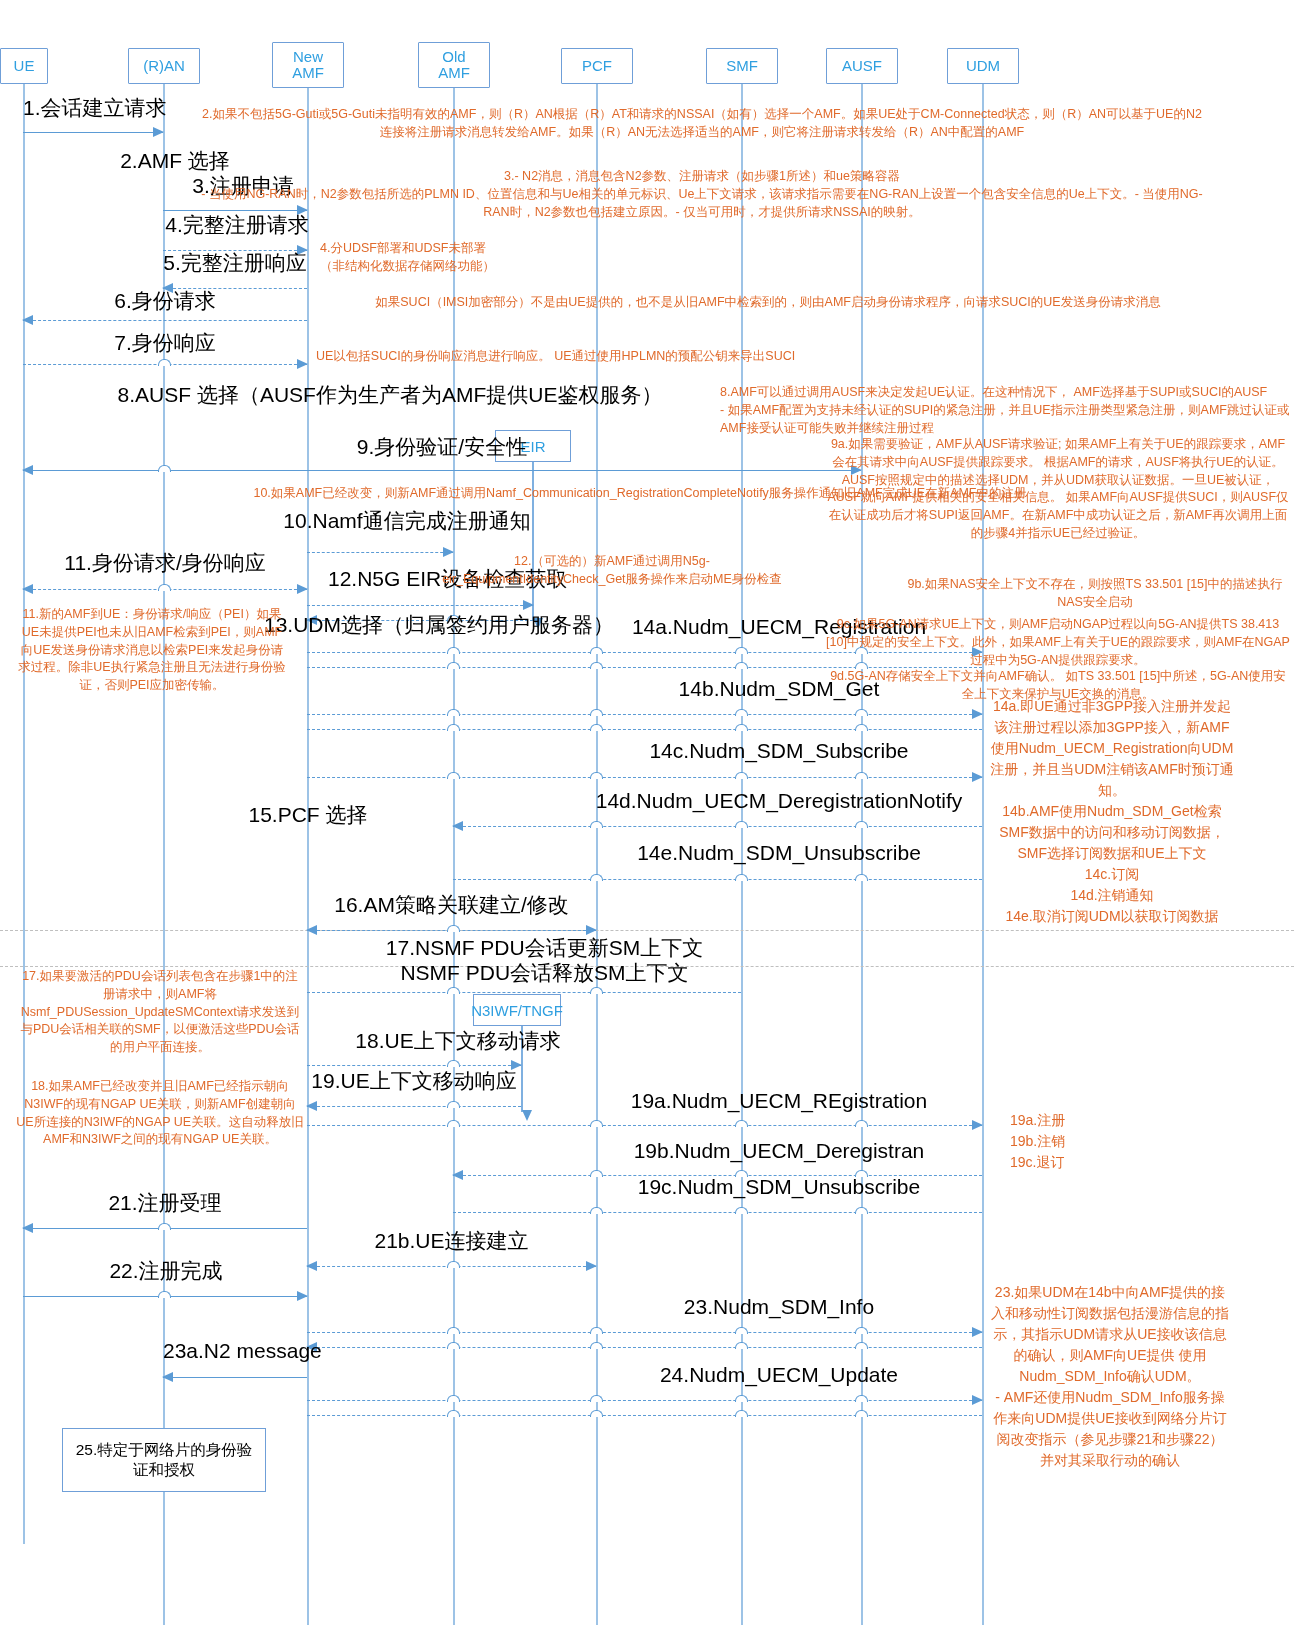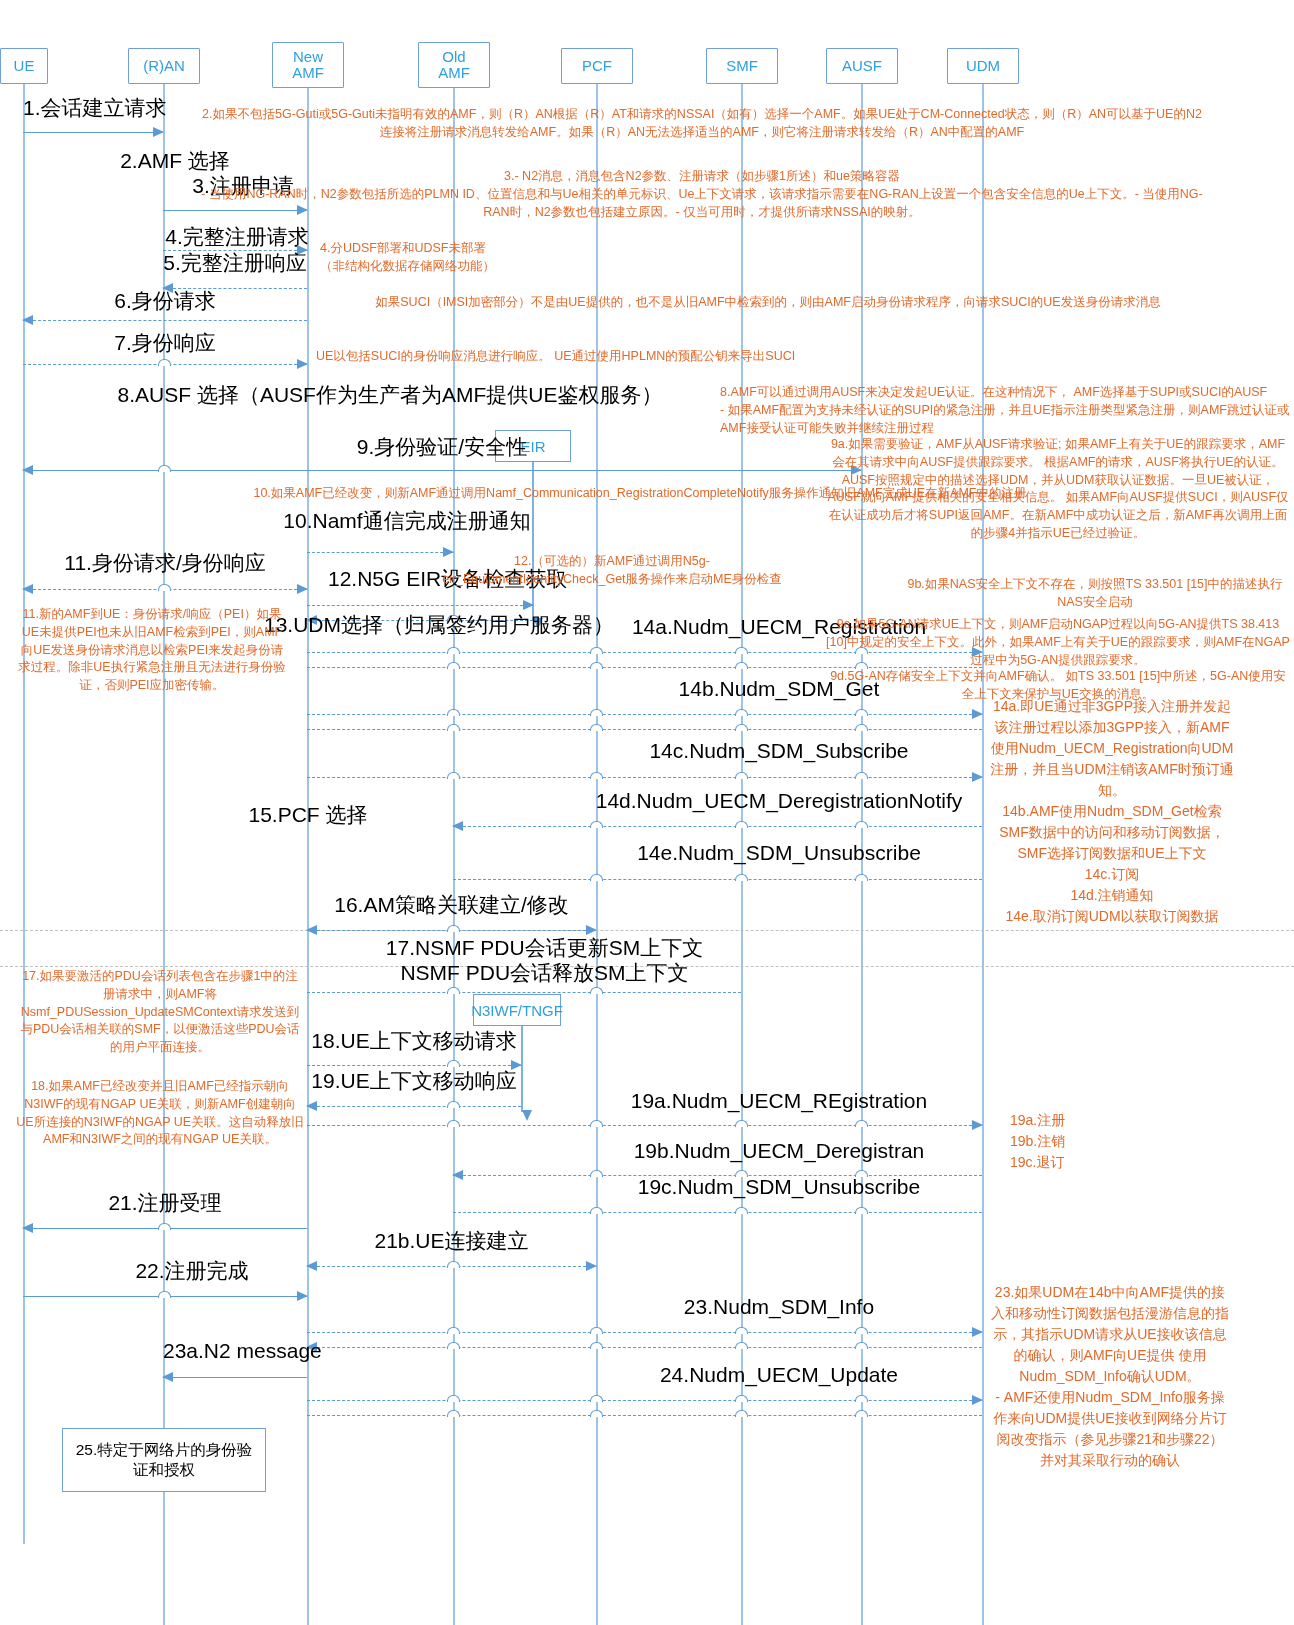--- a/index.html
+++ b/index.html
@@ -116,21 +116,21 @@
   </div>
 
   <div class="lbl" style="left:95px;top:148px;width:160px;">2.AMF 选择</div>
 
   <div class="lbl" style="left:163px;top:173px;width:144px;padding-left:8px;">3.注册申请</div>
   <div class="msg" style="left:163px;top:210px;width:144px;">
     <div class="line"></div>
       <div class="arrow right"></div>
   </div>
 
-  <div class="lbl" style="left:163px;top:224px;width:148px;">4.完整注册请求</div>
+  <div class="lbl" style="left:163px;top:212px;width:148px;">4.完整注册请求</div>
   <div class="msg dashed" style="left:163px;top:250px;width:144px;">
     <div class="line"></div>
       <div class="arrow right"></div>
   </div>
 
   <div class="lbl" style="left:163px;top:250px;width:144px;">5.完整注册响应</div>
   <div class="msg dashed" style="left:163px;top:288px;width:144px;">
     <div class="line"></div>
       <div class="arrow left"></div>
   </div>
@@ -257,21 +257,21 @@
   </div>
 
   <div class="lbl" style="left:350px;top:935px;width:389px;">17.NSMF PDU会话更新SM上下文</div>
   <div class="lbl" style="left:350px;top:960px;width:389px;">NSMF PDU会话释放SM上下文</div>
   <div class="msg dashed" style="left:307px;top:992px;width:434px;">
     <div class="line"></div>
     <div class="hop" style="left:140px;"></div>
     <div class="hop" style="left:283px;"></div>
   </div>
 
-  <div class="lbl" style="left:307px;top:1028px;width:214px;">18.UE上下文移动请求</div>
+  <div class="lbl" style="left:307px;top:1028px;width:214px;padding-left:44px;">18.UE上下文移动请求</div>
   <div class="msg dashed" style="left:307px;top:1065px;width:214px;">
     <div class="line"></div>
     <div class="hop" style="left:140px;"></div>
     <div class="arrow right"></div>
   </div>
 
   <div class="lbl" style="left:307px;top:1068px;width:214px;">19.UE上下文移动响应</div>
   <div class="msg dashed" style="left:307px;top:1106px;width:214px;">
     <div class="line"></div>
     <div class="hop" style="left:140px;"></div>
@@ -313,21 +313,21 @@
   </div>
 
   <div class="lbl" style="left:307px;top:1228px;width:289px;">21b.UE连接建立</div>
   <div class="msg dashed" style="left:307px;top:1266px;width:289px;">
     <div class="line"></div>
     <div class="hop" style="left:140px;"></div>
     <div class="arrow left"></div>
       <div class="arrow right"></div>
   </div>
 
-  <div class="lbl" style="left:38px;top:1258px;width:308px;">22.注册完成</div>
+  <div class="lbl" style="left:12px;top:1258px;width:308px;">22.注册完成</div>
   <div class="msg" style="left:23px;top:1296px;width:284px;">
     <div class="line"></div>
     <div class="hop" style="left:135px;"></div>
     <div class="arrow right"></div>
   </div>
 
   <div class="lbl" style="left:575px;top:1294px;width:408px;">23.Nudm_SDM_Info</div>
   <div class="msg dashed" style="left:307px;top:1332px;width:675px;">
     <div class="line"></div>
     <div class="hop" style="left:140px;"></div>

